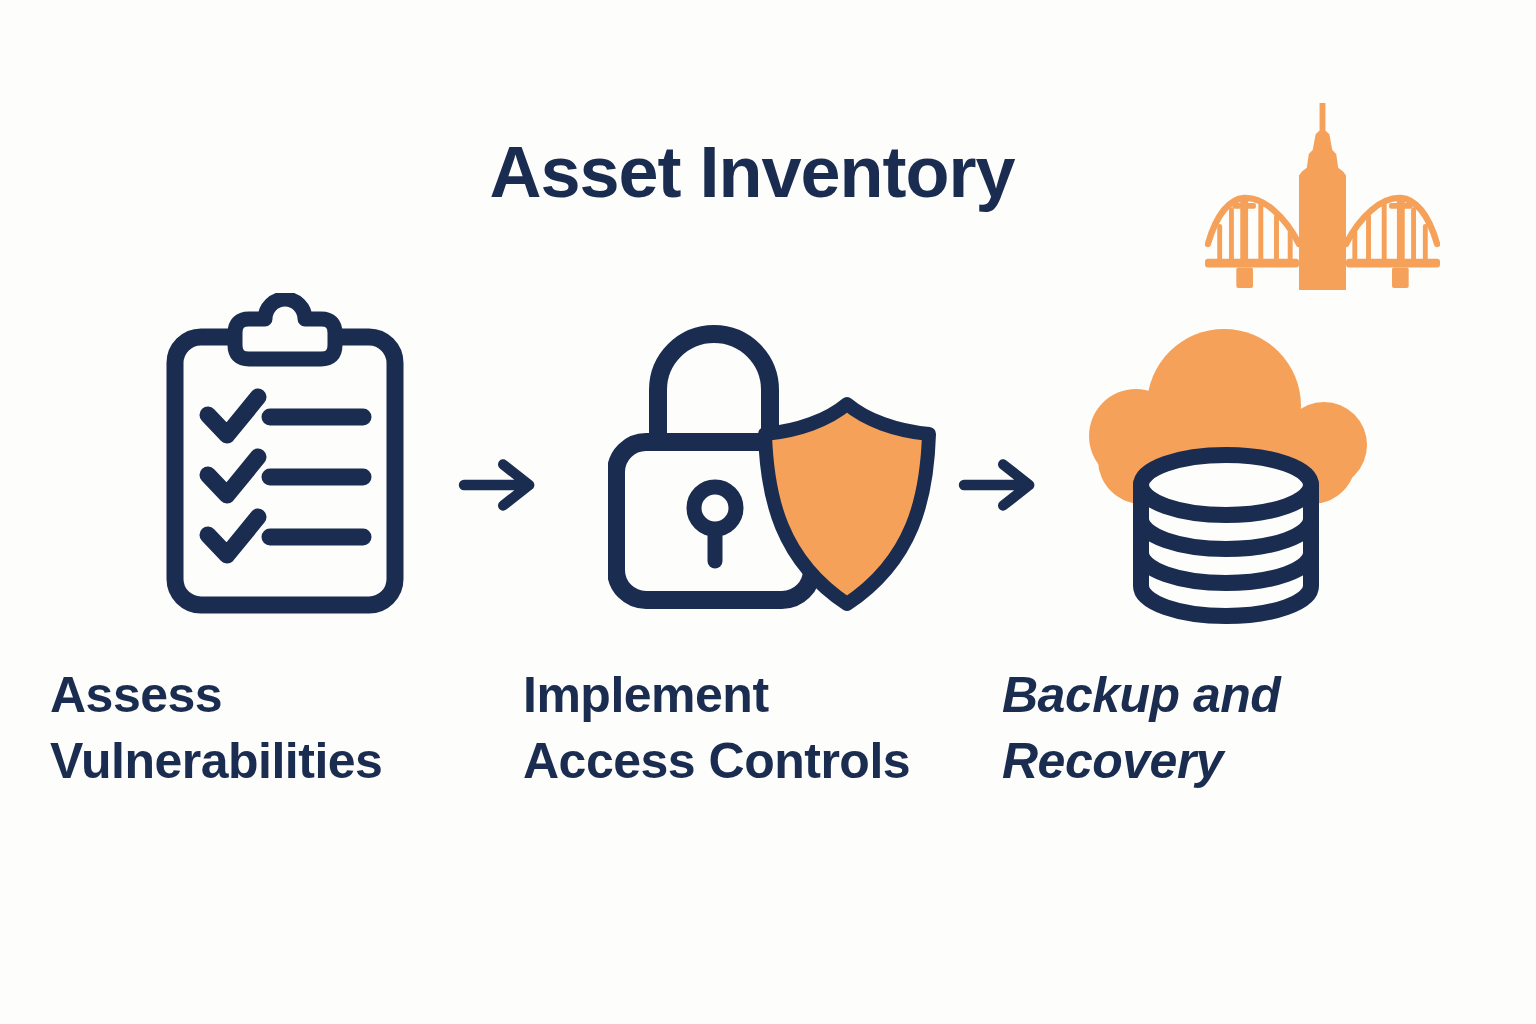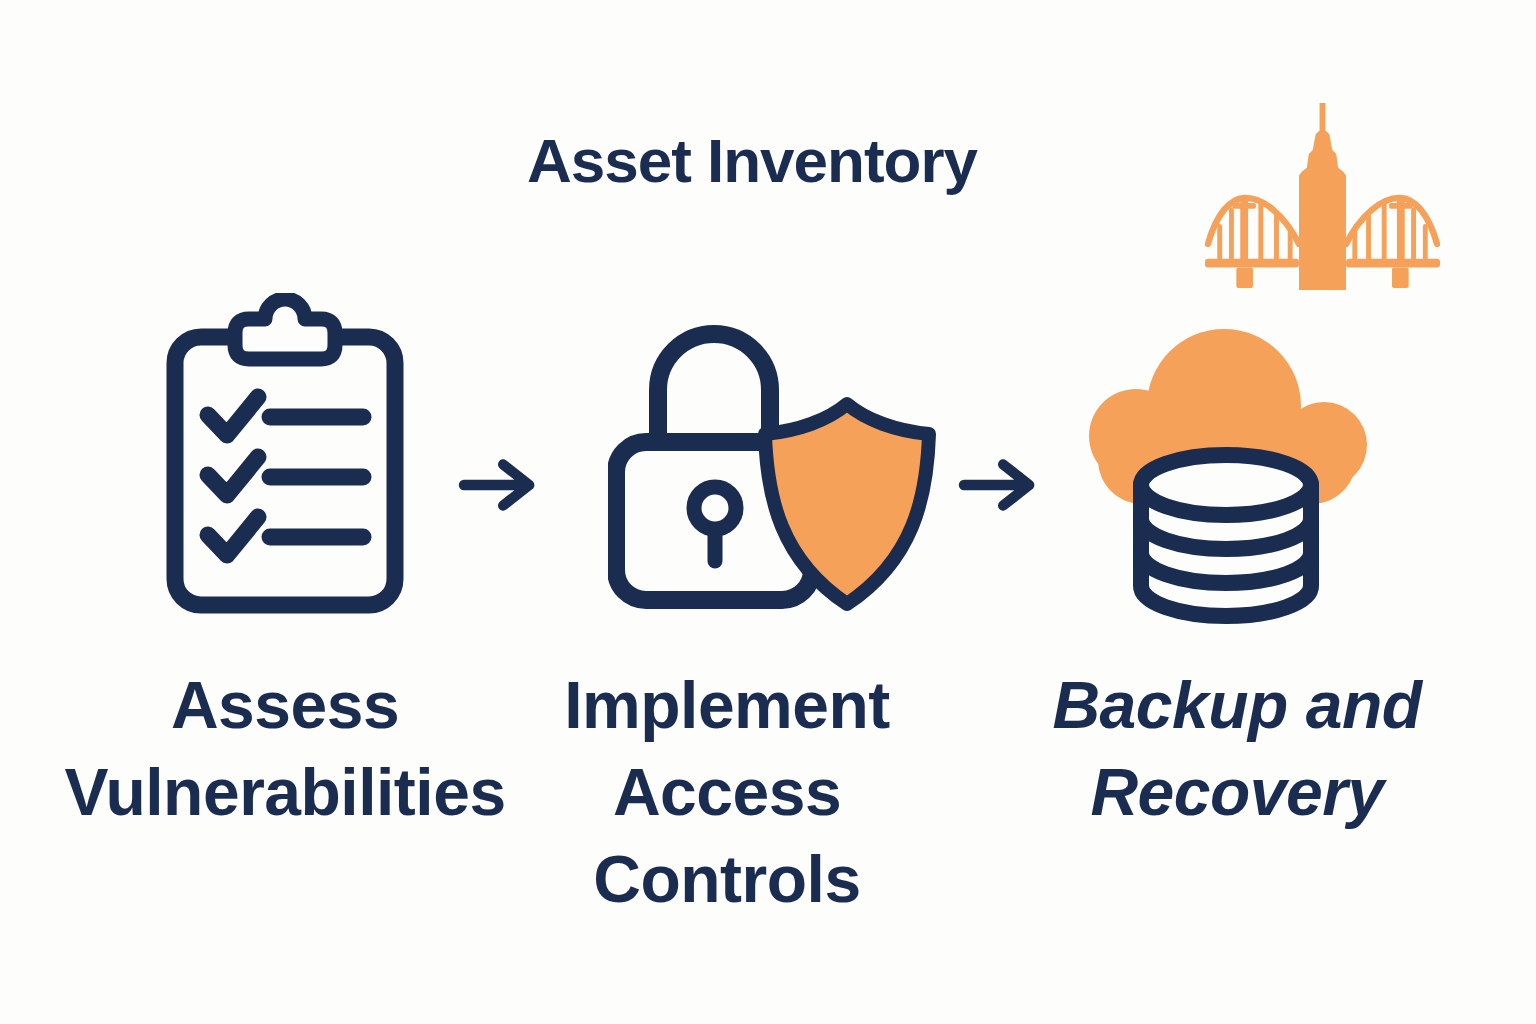--- a/index.html
+++ b/index.html
@@ -13,42 +13,41 @@
     background:var(--background);
     font-family:"Liberation Sans", sans-serif;
     position:relative;overflow:hidden;
     color:var(--navy);
   }
   .canvas{position:absolute;inset:0;}
   .title{
     position:absolute;top:88px;left:0;width:1536px;
     margin-right:32px;box-sizing:border-box;padding-right:32px;
     text-align:center;
-    font-size:62px;font-weight:700;letter-spacing:-1px;
+    font-size:72px;font-weight:700;letter-spacing:-1px;
     color:var(--navy);line-height:1;
   }
   .icon-box{position:absolute;}
   .icon-box svg{display:block;width:100%;height:100%;}
   .bridge-box{left:1205px;top:98px;width:235px;height:198px;}
   .clipboard-box{left:165px;top:293px;width:240px;height:322px;}
   .lock-box{left:608px;top:322px;width:340px;height:300px;}
   .cloud-box{left:1088px;top:324px;width:280px;height:300px;}
   .arrow-box{position:absolute;width:96px;height:56px;}
   .arrow-1{left:457px;top:457px;}
   .arrow-2{left:957px;top:457px;}
   .step-label{
     position:absolute;top:662px;width:470px;
-    text-align:center;
-    font-size:66px;font-weight:700;line-height:1.32;
+    font-size:50px;font-weight:700;line-height:1.32;
     letter-spacing:-0.5px;
     color:var(--navy);
     white-space:pre-line;
   }
   .label-1{left:50px;}
-  .label-2{left:492px;}
+  .label-2{left:523px;}
   .label-3{left:1002px;font-style:italic;}
   
   .sn{stroke:var(--navy);}
   .so{stroke:var(--orange);}
   .fo{fill:var(--orange);}
   .fb{fill:var(--background);}
   .nf{fill:none;}
   .rc{stroke-linecap:round;stroke-linejoin:round;}
 </style>
 </head>

